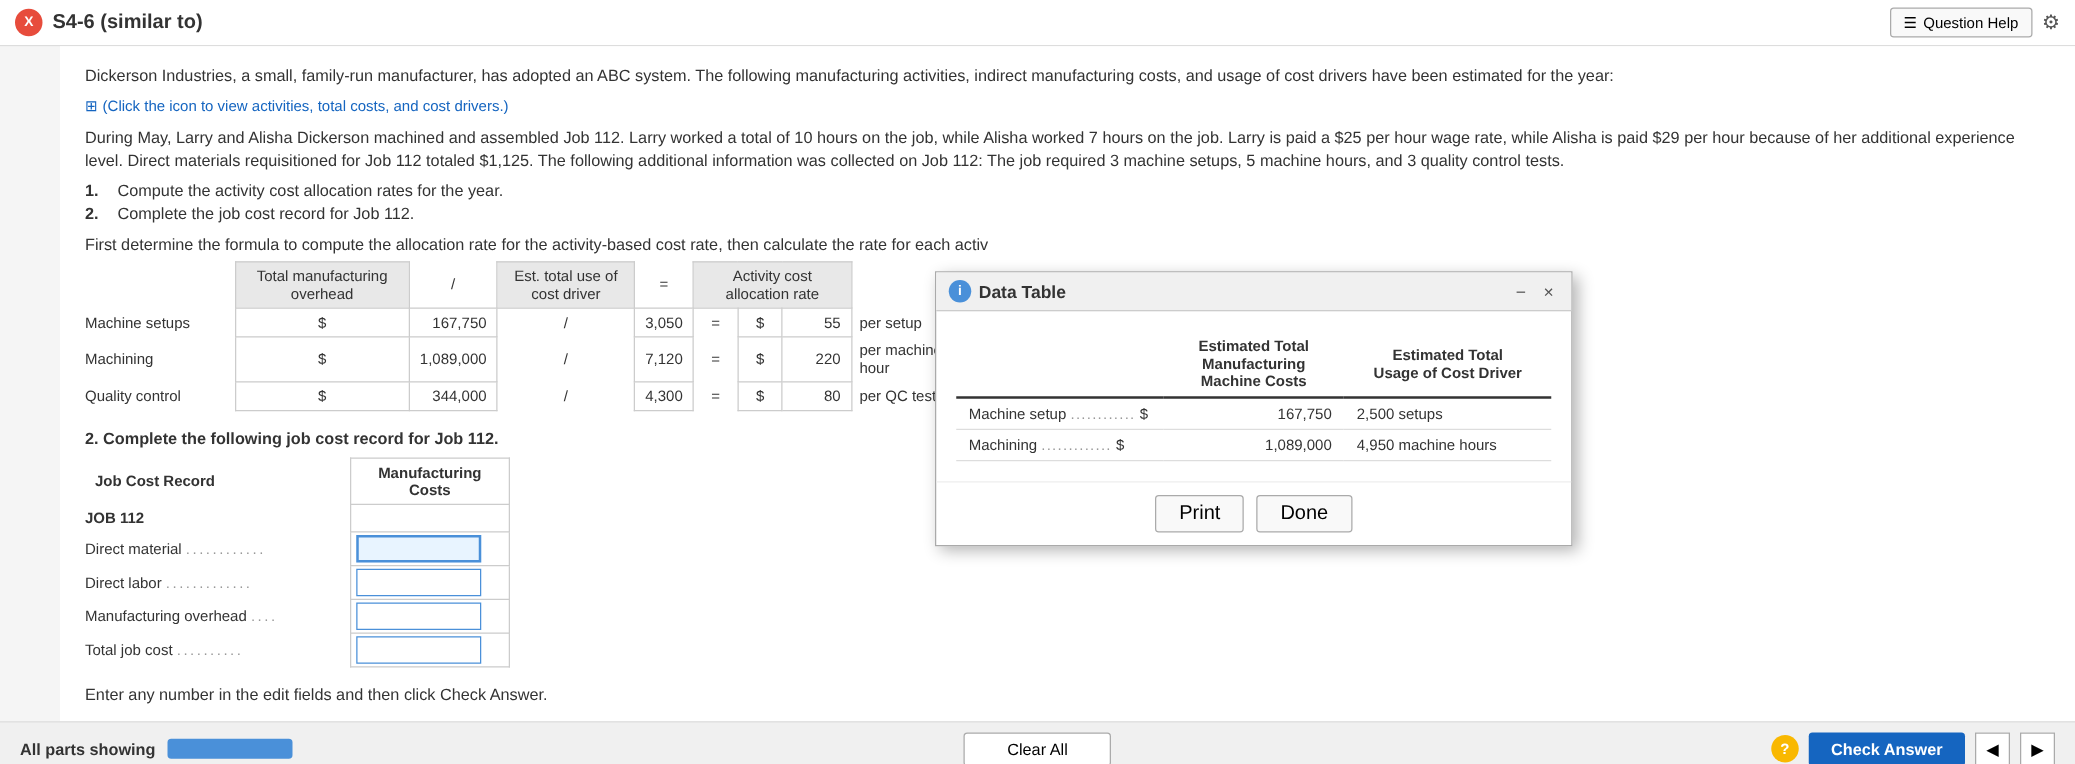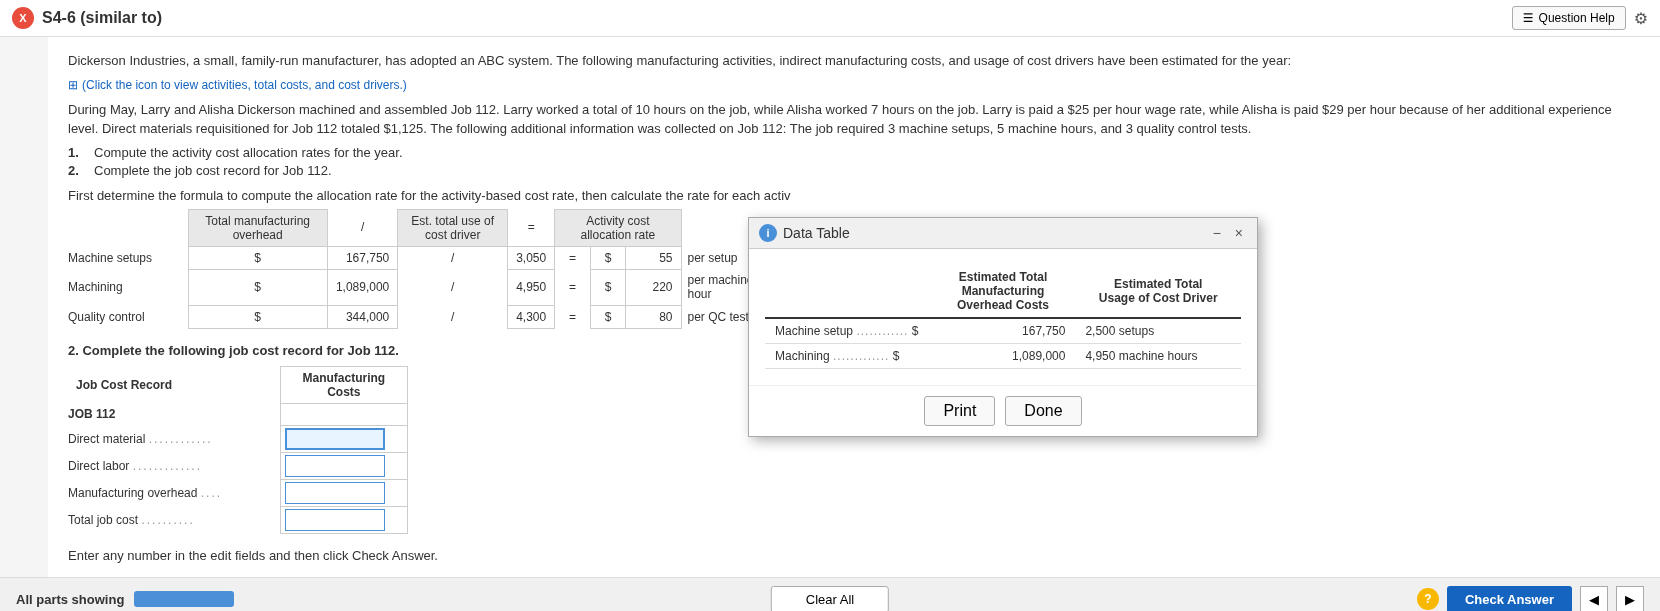--- a/index.html
+++ b/index.html
@@ -95,21 +95,21 @@
     .modal-header {
       display: flex;
       align-items: center;
       justify-content: space-between;
       padding: 6px 10px;
       background: #f0f0f0;
       border-bottom: 1px solid #ccc;
     }
     .modal-header-left { display: flex; align-items: center; gap: 6px; }
     .modal-info-icon { width: 18px; height: 18px; background: #4a90d9; border-radius: 50%; display: flex; align-items: center; justify-content: center; color: #fff; font-size: 11px; font-weight: bold; }
-    .modal-title { font-size: 14px; font-weight: normal; }
+    .modal-title { font-size: 14px; font-weight: bold; }
     .modal-controls { display: flex; gap: 6px; align-items: center; }
     .modal-btn { border: none; background: transparent; font-size: 14px; cursor: pointer; color: #555; padding: 0 4px; }
     .modal-body { padding: 16px; }
     .data-table { border-collapse: collapse; width: 100%; }
     .data-table th, .data-table td { padding: 5px 10px; font-size: 12px; }
     .data-table thead tr th { border-bottom: 2px solid #333; font-weight: bold; text-align: right; }
     .data-table thead tr th:first-child { text-align: left; }
     .data-table tbody tr td { border-bottom: 1px solid #ddd; }
     .data-table tbody tr td:first-child { text-align: left; }
     .data-table tbody tr td:not(:first-child) { text-align: right; }
@@ -179,21 +179,21 @@
       <td style="border:none;text-align:center;">=</td>
       <td style="text-align:center;">$</td>
       <td style="text-align:right;">55</td>
       <td style="border:none;text-align:left;padding-left:6px;">per setup</td>
     </tr>
         <tr>
       <td style="border:none;text-align:left;padding-left:0;">Machining</td>
       <td style="text-align:center;">$</td>
       <td style="text-align:right;">1,089,000</td>
       <td style="border:none;text-align:center;">/</td>
-      <td style="text-align:right;">4,950</td>
+      <td style="text-align:right;">7,120</td>
       <td style="border:none;text-align:center;">=</td>
       <td style="text-align:center;">$</td>
       <td style="text-align:right;">220</td>
       <td style="border:none;text-align:left;padding-left:6px;">per machine hour</td>
     </tr>
         <tr>
       <td style="border:none;text-align:left;padding-left:0;">Quality control</td>
       <td style="text-align:center;">$</td>
       <td style="text-align:right;">344,000</td>
       <td style="border:none;text-align:center;">/</td>
@@ -274,21 +274,21 @@
       </div>
     </div>
     <div class="modal-body">
       <table class="data-table">
         <thead>
           <tr>
             <th style="text-align:left;width:160px;"></th>
             <th style="text-align:center;width:140px;">
               <div>Estimated Total</div>
               <div>Manufacturing</div>
-              <div>Overhead Costs</div>
+              <div>Machine Costs</div>
             </th>
             <th style="text-align:center;width:160px;">
               <div>Estimated Total</div>
               <div>Usage of Cost Driver</div>
             </th>
           </tr>
         </thead>
         <tbody id="modal-tbody">
         <tr>
       <td style="text-align:left;">Machine setup <span style="letter-spacing:1px;color:#999;">............</span> $</td>

